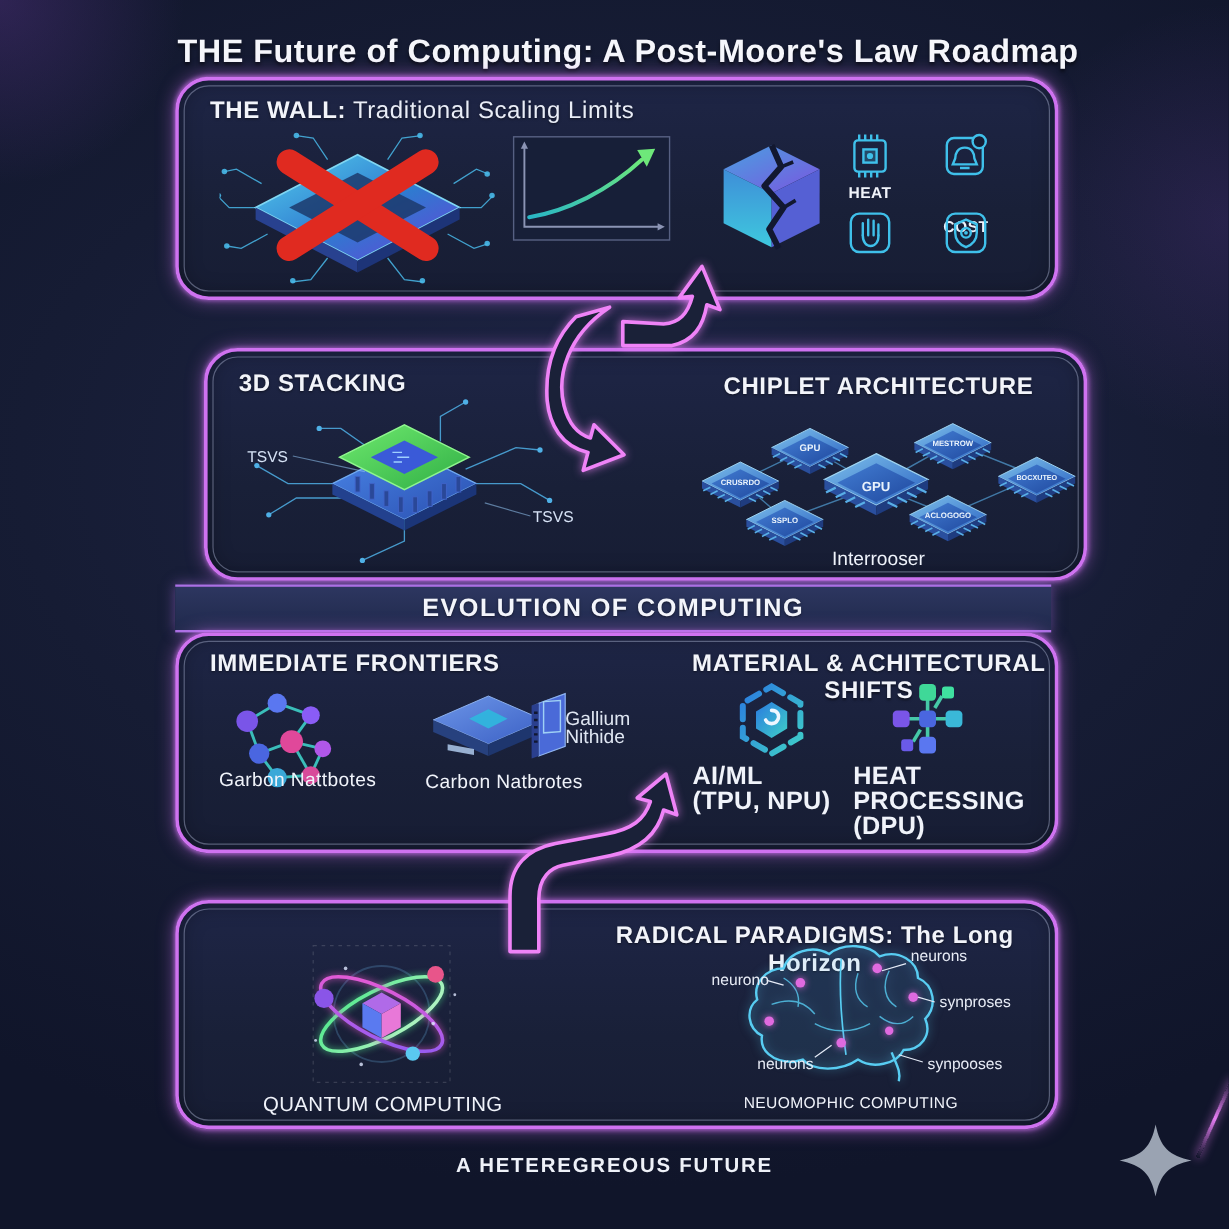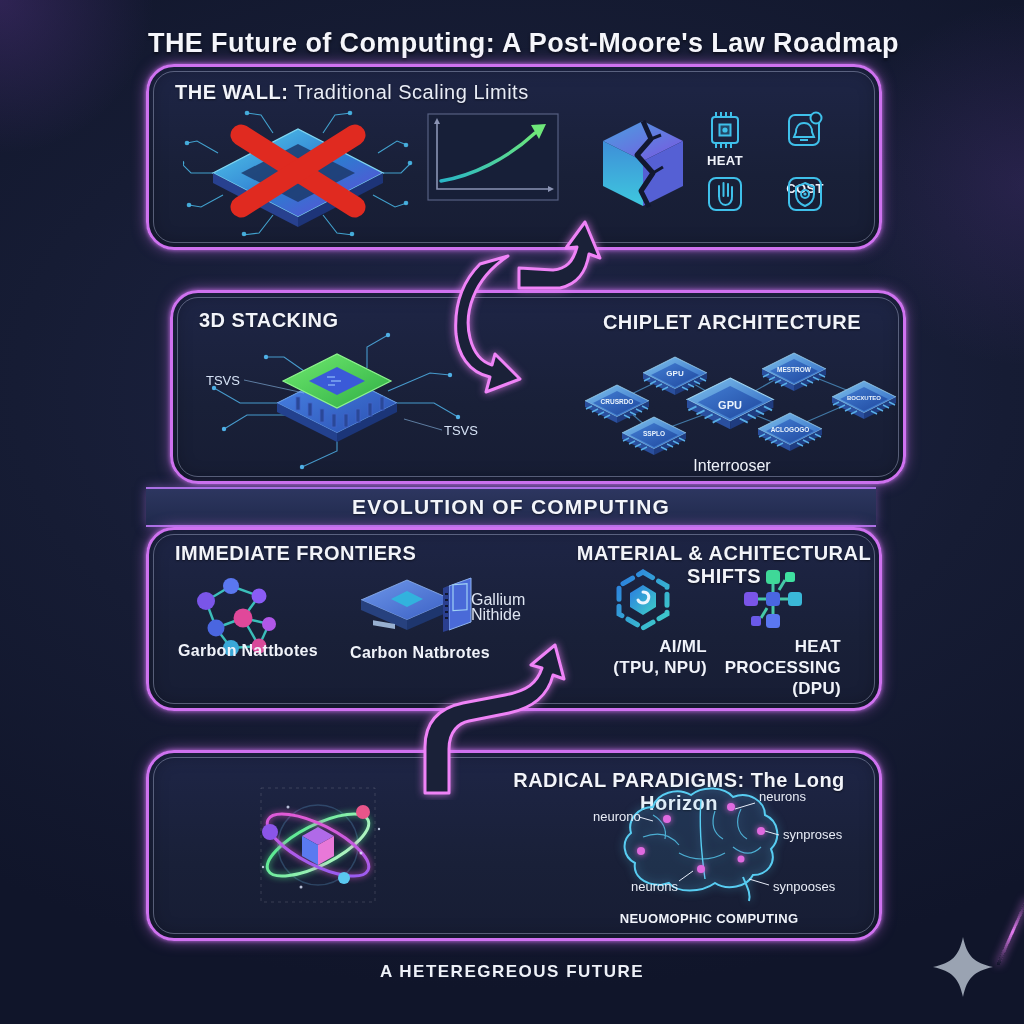--- a/index.html
+++ b/index.html
@@ -25,25 +25,25 @@
   .p1{top:64px;height:180px;}
   .p2{top:290px;height:188px;margin-left:24px;}
   .p3{top:527px;height:178px;}
   .p4{top:750px;height:185px;}
   .panel-h{position:absolute;font-size:20px;font-weight:700;color:#f2f4fa;letter-spacing:.5px;
     text-shadow:0 1px 2px rgba(0,0,0,.5);}
   .panel-h .light{font-weight:400;color:#e9edf7;}
   .abs{position:absolute;}
   .icon-caption{position:absolute;font-size:13px;font-weight:700;color:#f0f3fa;
     text-align:center;letter-spacing:.4px;}
-  .item-caption{position:absolute;font-size:16px;font-weight:700;color:#f0f3fa;
+  .item-caption{position:absolute;font-size:16px;font-weight:400;color:#f0f3fa;
     text-align:center;letter-spacing:.3px;}
   .side-label{position:absolute;font-size:16px;color:#dfe6f2;line-height:15px;}
-  .multi-caption{position:absolute;font-size:17px;font-weight:700;color:#f0f3fa;
-    text-align:right;line-height:21px;letter-spacing:.3px;}
+  .multi-caption{position:absolute;font-size:21px;font-weight:700;color:#f0f3fa;
+    text-align:left;line-height:21px;letter-spacing:.3px;}
   .divider{position:absolute;left:146px;top:487px;width:730px;height:36px;
     background:linear-gradient(180deg,#2d3660 0%,#202a4c 100%);
     border-top:2.5px solid #aa70e4;border-bottom:2.5px solid #aa70e4;
     box-shadow:0 0 10px rgba(170,112,228,.5);
     display:flex;align-items:center;justify-content:center;}
   .divider span{font-size:21px;font-weight:700;color:#f3f5fb;letter-spacing:1.2px;
     text-shadow:0 1px 2px rgba(0,0,0,.5);}
   .footer{position:absolute;left:0;top:962px;width:1024px;text-align:center;
     font-size:17px;font-weight:700;color:#eef1f8;letter-spacing:1.5px;}
   .flow-arrow{position:absolute;z-index:5;}
@@ -418,20 +418,21 @@
       <circle cx="27" cy="47" r="8" fill="#8a55e8"></circle>
       <circle cx="101" cy="93" r="6" fill="#5ac8f0"></circle>
       <g fill="#dfe8ff" opacity="0.8">
         <circle cx="45" cy="22" r="1.5"></circle>
           <circle cx="118" cy="68" r="1.5"></circle>
           <circle cx="58" cy="102" r="1.5"></circle>
         <circle cx="136" cy="44" r="1.2"></circle>
           <circle cx="20" cy="82" r="1.2"></circle>
       </g>
     </svg>
+    <div class="item-caption" style="left:50px;top:158px;width:240px;font-size:17px;">QUANTUM COMPUTING</div>
 
     <svg class="abs" style="left:434px;top:28px;" width="290" height="128" viewBox="0 0 290 128">
       <g style="filter:drop-shadow(0 0 4px rgba(88,205,242,.5));">
         <path d="M78 104 C60 104 50 94 52 82 C40 76 38 60 48 52 C44 38 56 26 70 26 C74 12 94 6 108 14 C120 4 142 6 150 16 C166 10 182 20 182 34 C196 40 198 58 188 68 C194 82 184 94 170 94 C164 106 144 110 132 102 C118 112 94 112 86 102 Z" fill="rgba(90,180,240,.08)" stroke="#58cdf2" stroke-width="2"></path>
         <path d="M118 18 C116 44 118 70 122 98" stroke="#58cdf2" stroke-width="1.4" fill="none"></path>
         <path d="M60 56 C76 50 88 54 96 64 M70 34 C80 40 84 48 82 58 M132 30 C128 42 130 52 140 58 M158 28 C152 40 154 52 164 58 M96 72 C110 80 128 80 142 72 M150 66 C160 74 170 74 178 66" stroke="#58cdf2" stroke-width="1.2" fill="none" opacity="0.8"></path>
         <path d="M160 96 C164 106 168 112 166 120" stroke="#58cdf2" stroke-width="2" fill="none"></path>
       </g>
       <g fill="#e06ae0" style="filter:drop-shadow(0 0 3px rgba(224,106,224,.9));">
         <circle cx="84" cy="38" r="4"></circle>

